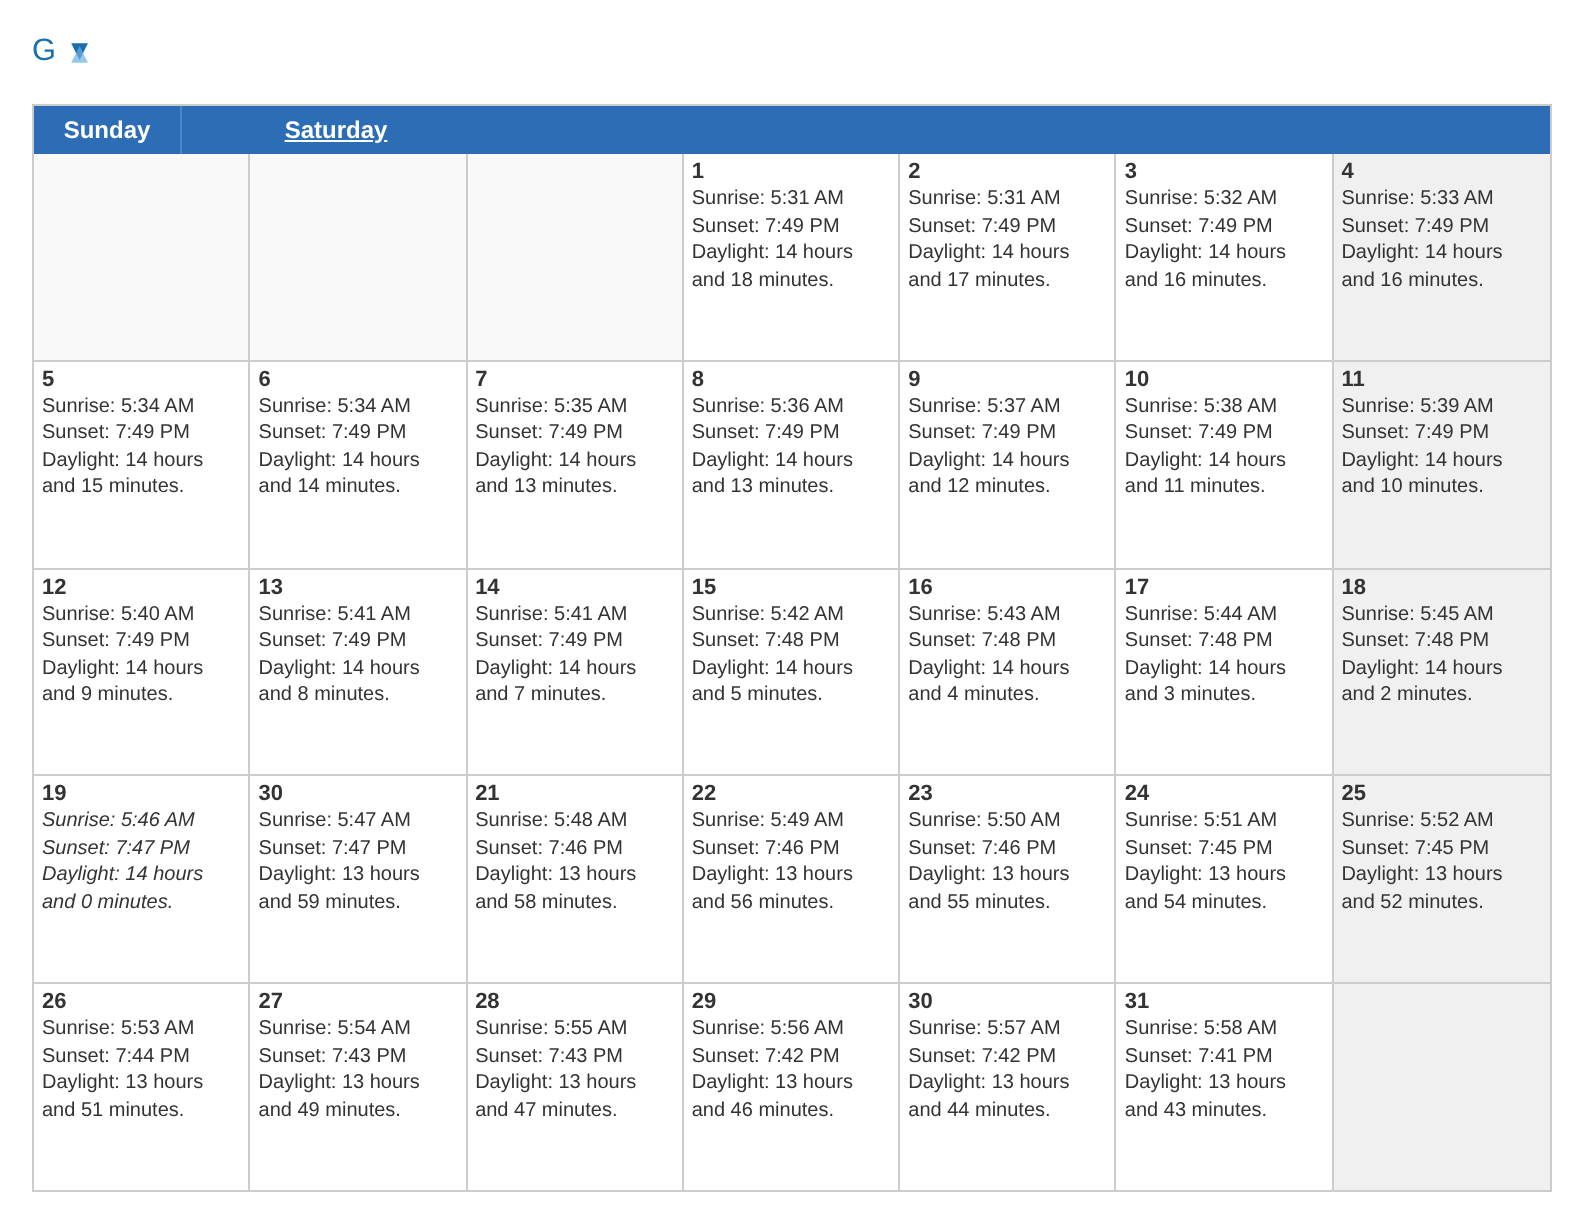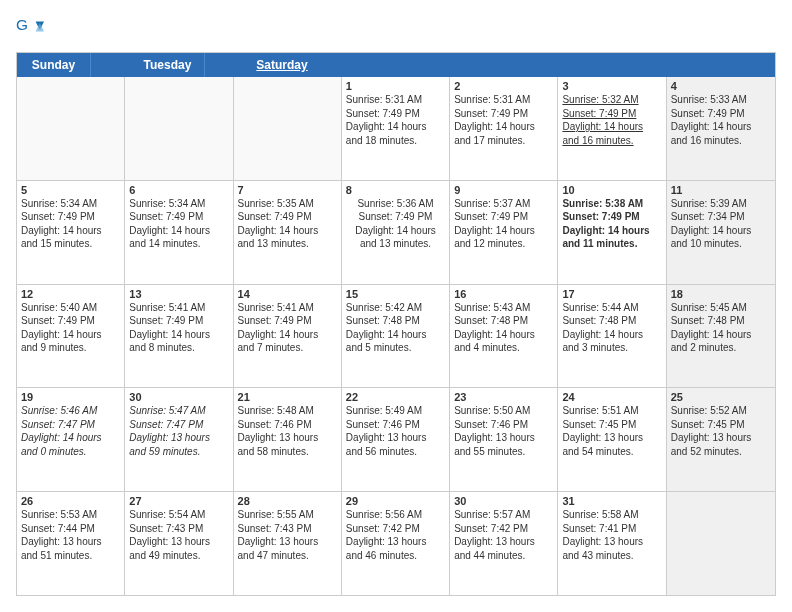--- a/index.html
+++ b/index.html
@@ -126,21 +126,20 @@
     </div>
     <div class="title-section">
       <div class="calendar-title"></div>
       <div class="calendar-subtitle"></div>
     </div>
   </div>
 
   <div class="calendar">
     <div class="cal-header">
     <div class="cal-header-cell">Sunday</div>
-        <div class="cal-header-cell">Tuesday</div>
         <div class="cal-header-cell">Saturday</div>
       </div>
     <div class="cal-body">
     <div class="cal-row">
           <div class="cal-cell empty"></div>
           <div class="cal-cell empty"></div>
           <div class="cal-cell empty"></div>
           <div class="cal-cell">
             <span class="day-num">1</span>
             <div class="cell-text" style="white-space: pre-line;">Sunrise: 5:31 AM
@@ -150,21 +149,21 @@
           </div>
           <div class="cal-cell">
             <span class="day-num">2</span>
             <div class="cell-text" style="white-space: pre-line;">Sunrise: 5:31 AM
 Sunset: 7:49 PM
 Daylight: 14 hours
 and 17 minutes.</div>
           </div>
           <div class="cal-cell">
             <span class="day-num">3</span>
-            <div class="cell-text" style="white-space: pre-line; text-decoration: underline;">Sunrise: 5:32 AM
+            <div class="cell-text" style="white-space: pre-line;">Sunrise: 5:32 AM
 Sunset: 7:49 PM
 Daylight: 14 hours
 and 16 minutes.</div>
           </div>
           <div class="cal-cell shaded">
             <span class="day-num">4</span>
             <div class="cell-text" style="white-space: pre-line;">Sunrise: 5:33 AM
 Sunset: 7:49 PM
 Daylight: 14 hours
 and 16 minutes.</div>
@@ -187,43 +186,43 @@
           </div>
           <div class="cal-cell">
             <span class="day-num">7</span>
             <div class="cell-text" style="white-space: pre-line;">Sunrise: 5:35 AM
 Sunset: 7:49 PM
 Daylight: 14 hours
 and 13 minutes.</div>
           </div>
           <div class="cal-cell">
             <span class="day-num">8</span>
-            <div class="cell-text" style="white-space: pre-line; text-align: center;">Sunrise: 5:36 AM
+            <div class="cell-text" style="white-space: pre-line;">Sunrise: 5:36 AM
 Sunset: 7:49 PM
 Daylight: 14 hours
 and 13 minutes.</div>
           </div>
           <div class="cal-cell">
             <span class="day-num">9</span>
             <div class="cell-text" style="white-space: pre-line;">Sunrise: 5:37 AM
 Sunset: 7:49 PM
 Daylight: 14 hours
 and 12 minutes.</div>
           </div>
           <div class="cal-cell">
             <span class="day-num">10</span>
-            <div class="cell-text" style="white-space: pre-line; font-weight: bold;">Sunrise: 5:38 AM
+            <div class="cell-text" style="white-space: pre-line;">Sunrise: 5:38 AM
 Sunset: 7:49 PM
 Daylight: 14 hours
 and 11 minutes.</div>
           </div>
           <div class="cal-cell shaded">
             <span class="day-num">11</span>
             <div class="cell-text" style="white-space: pre-line;">Sunrise: 5:39 AM
-Sunset: 7:34 PM
+Sunset: 7:49 PM
 Daylight: 14 hours
 and 10 minutes.</div>
           </div>
         </div>
         <div class="cal-row">
           <div class="cal-cell">
             <span class="day-num">12</span>
             <div class="cell-text" style="white-space: pre-line;">Sunrise: 5:40 AM
 Sunset: 7:49 PM
 Daylight: 14 hours
@@ -275,21 +274,21 @@
         <div class="cal-row">
           <div class="cal-cell">
             <span class="day-num">19</span>
             <div class="cell-text" style="white-space: pre-line; font-style: italic;">Sunrise: 5:46 AM
 Sunset: 7:47 PM
 Daylight: 14 hours
 and 0 minutes.</div>
           </div>
           <div class="cal-cell">
             <span class="day-num">30</span>
-            <div class="cell-text" style="white-space: pre-line; font-style: italic;">Sunrise: 5:47 AM
+            <div class="cell-text" style="white-space: pre-line;">Sunrise: 5:47 AM
 Sunset: 7:47 PM
 Daylight: 13 hours
 and 59 minutes.</div>
           </div>
           <div class="cal-cell">
             <span class="day-num">21</span>
             <div class="cell-text" style="white-space: pre-line;">Sunrise: 5:48 AM
 Sunset: 7:46 PM
 Daylight: 13 hours
 and 58 minutes.</div>

